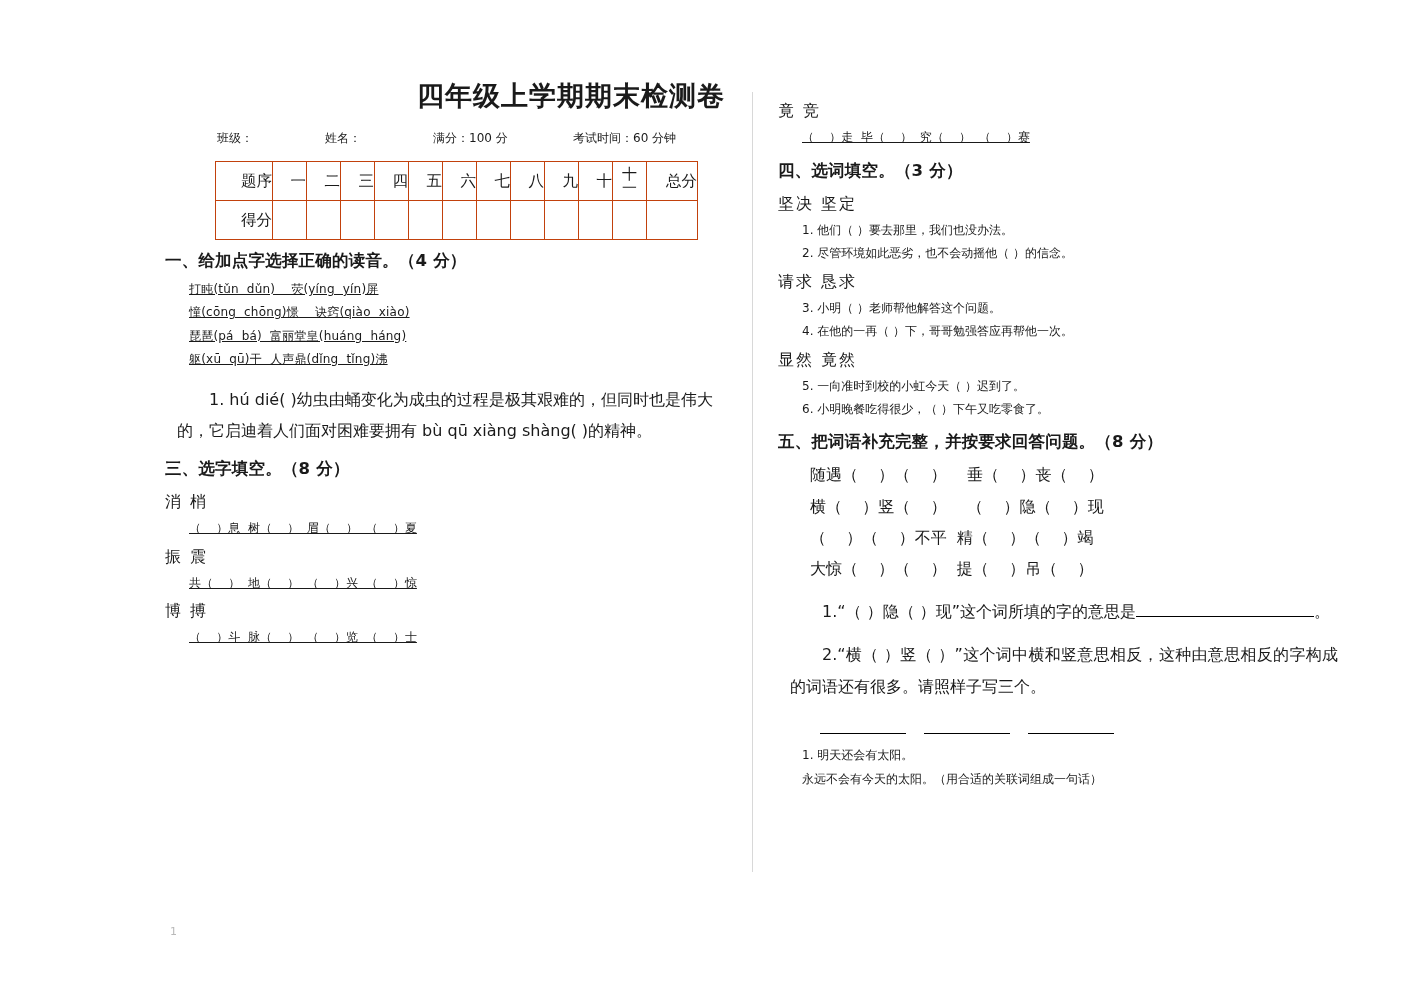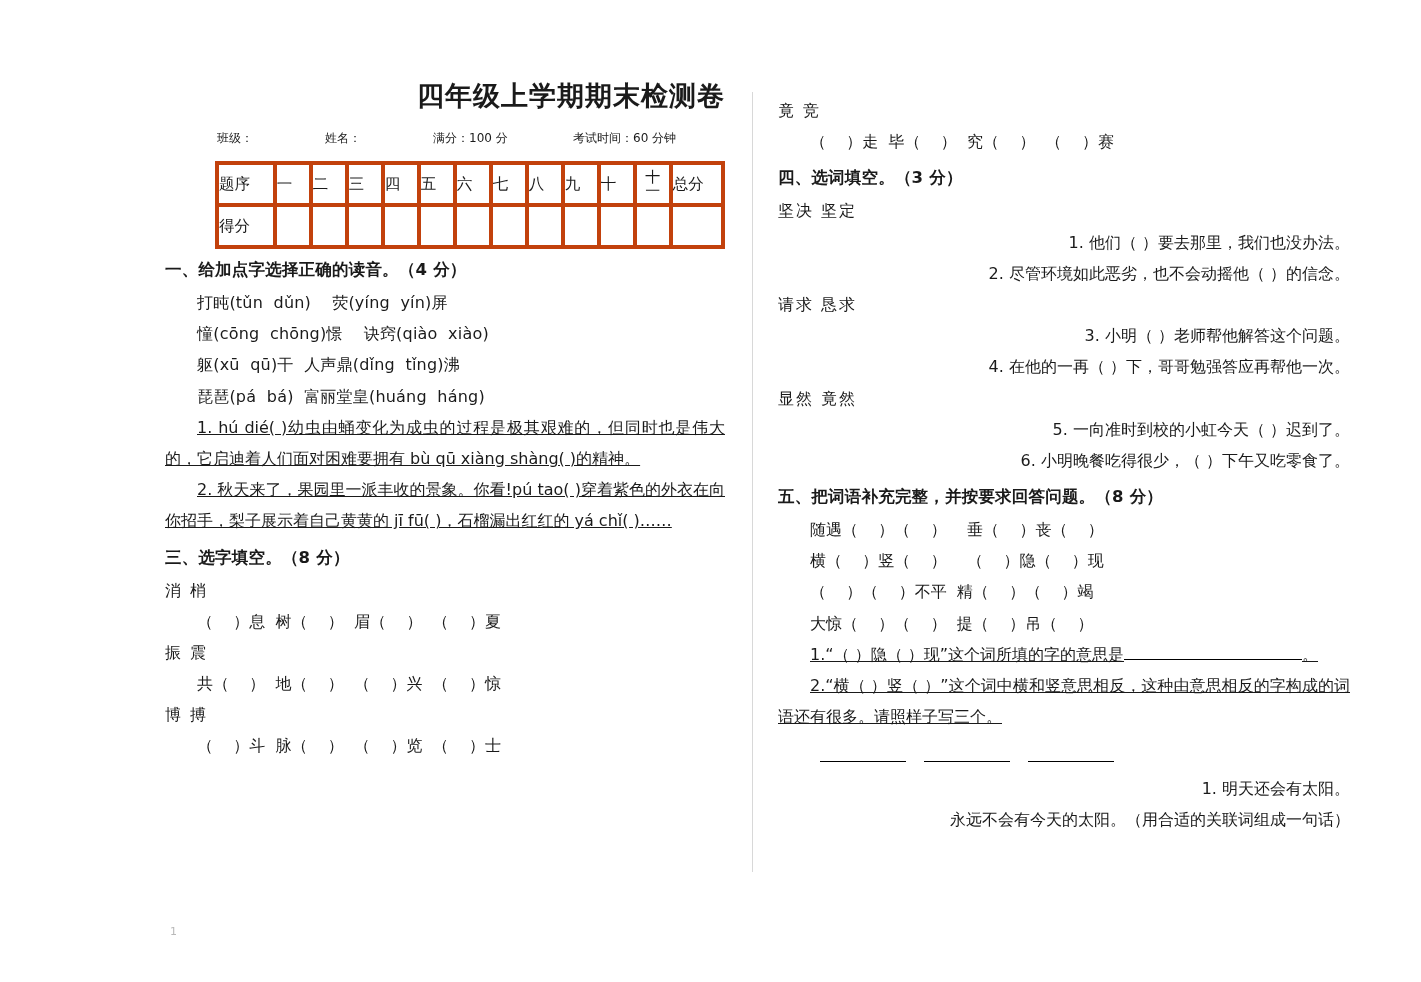--- a/index.html
+++ b/index.html
@@ -59,22 +59,22 @@
   .m-class { width: 108px; }
   .m-name { width: 108px; }
   .m-full { width: 140px; }
   
   .score-table {
     border-collapse: collapse;
     margin-left: 50px;
     table-layout: fixed;
   }
   .score-table td {
-    border: 4px solid #c2410c;
-    text-align: left;
+    border: 1px solid #c2410c;
+    text-align: right;
     font-size: 15.5px;
     height: 38px;
     padding: 0;
   }
   .score-table .c-head { width: 56px; }
   .score-table .c-num  { width: 33px; }
   .score-table .c-stk  { width: 33px; }
   .score-table .c-tot  { width: 50px; }
   .score-table tr.row-score td { height: 38px; }
   .stacked {
@@ -87,46 +87,45 @@
     font-size: 15px;
   }
   
   .sec-head {
     font-size: 16.5px;
     font-weight: bold;
     margin: 10px 0 6px 0;
     letter-spacing: 0.2px;
   }
   .q-line {
-    font-size: 16px;
+    font-size: 12px;
     line-height: 1.95;
     text-indent: 2em;
     margin: 0;
-    text-align: right;
   }
   .q-flow {
     font-size: 16px;
     line-height: 1.95;
-    margin: 0;
+    margin: 12px;
     text-align: justify;
-    text-decoration: underline;
   }
   .q-flow.indent { text-indent: 2em; }
   .center-pair {
     font-size: 16px;
     line-height: 1.95;
     text-align: left;
     padding-right: 40px;
     letter-spacing: 2px;
   }
   .opt-row {
-    font-size: 16px;
+    font-size: 12px;
     line-height: 1.95;
     text-indent: 2em;
     white-space: pre;
+    text-decoration: underline;
   }
   .idiom-row {
     font-size: 16px;
     line-height: 1.95;
     text-indent: 2em;
     white-space: pre;
   }
   .pinyin {
     font-family: "DejaVu Sans", "Liberation Sans", sans-serif;
     letter-spacing: 0.2px;
@@ -204,25 +203,24 @@
         <td class="c-num"></td>
         <td class="c-stk"></td>
         <td class="c-tot"></td>
       </tr>
     </tbody>
       </table>
 
     <div class="sec-head">一、给加点字选择正确的读音。（4 分）</div>
     <div class="opt-row pinyin">打盹(tǔn  dǔn)    荧(yíng  yín)屏</div>
     <div class="opt-row pinyin">憧(cōng  chōng)憬    诀窍(qiào  xiào)</div>
+    <div class="opt-row pinyin">琵琶(pá  bá)  富丽堂皇(huáng  háng)</div>
     <div class="opt-row pinyin">躯(xū  qū)干  人声鼎(dǐng  tǐng)沸</div>
-    <div class="opt-row pinyin">琵琶(pá  bá)  富丽堂皇(huáng  háng)</div>
 
     <div class="q-flow indent">1. hú dié(        )幼虫由蛹变化为成虫的过程是极其艰难的，但同时也是伟大的，它启迪着人们面对困难要拥有 bù qū xiàng shàng(              )的精神。</div>
-    <div class="q-flow indent">2. 秋天来了，果园里一派丰收的景象。你看!pú tao(      )穿着紫色的外衣在向你招手，梨子展示着自己黄黄的 jī fū(        )，石榴漏出红红的 yá chǐ(        )……</div>
 
     <div class="sec-head">三、选字填空。（8 分）</div>
 
     <div class="center-pair">消    梢</div>
     <div class="opt-row">（    ）息  树（    ）  眉（    ）  （    ）夏</div>
 
     <div class="center-pair">振    震</div>
     <div class="opt-row">共（    ）  地（    ）  （    ）兴  （    ）惊</div>
 
     <div class="center-pair">博    搏</div>

